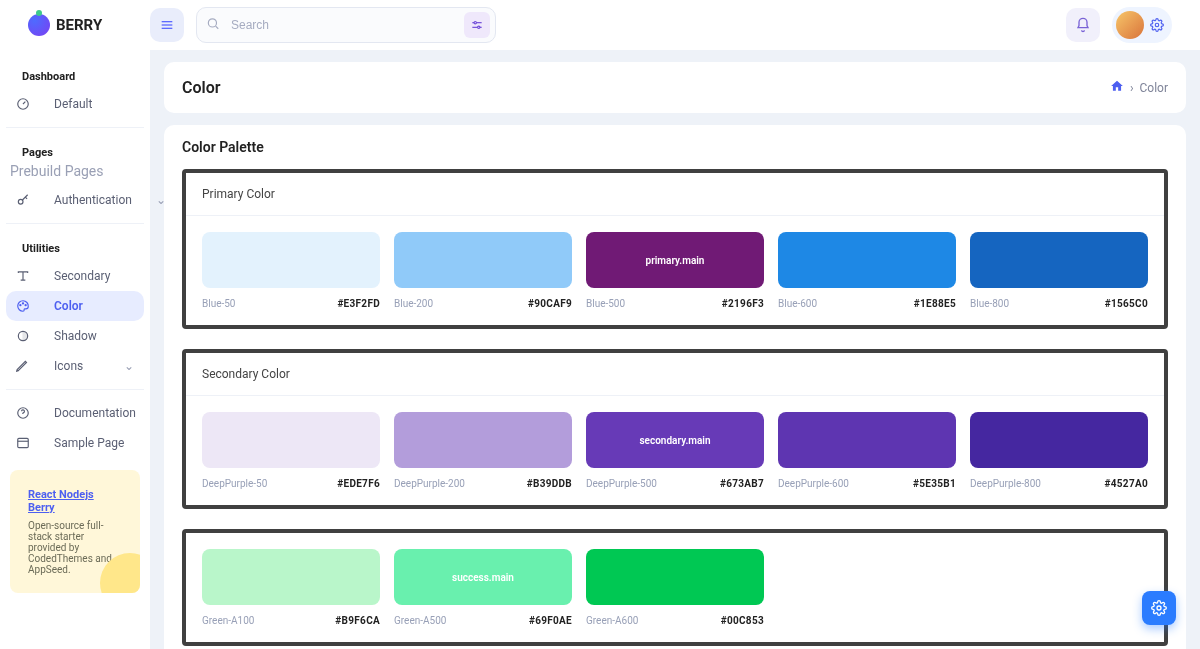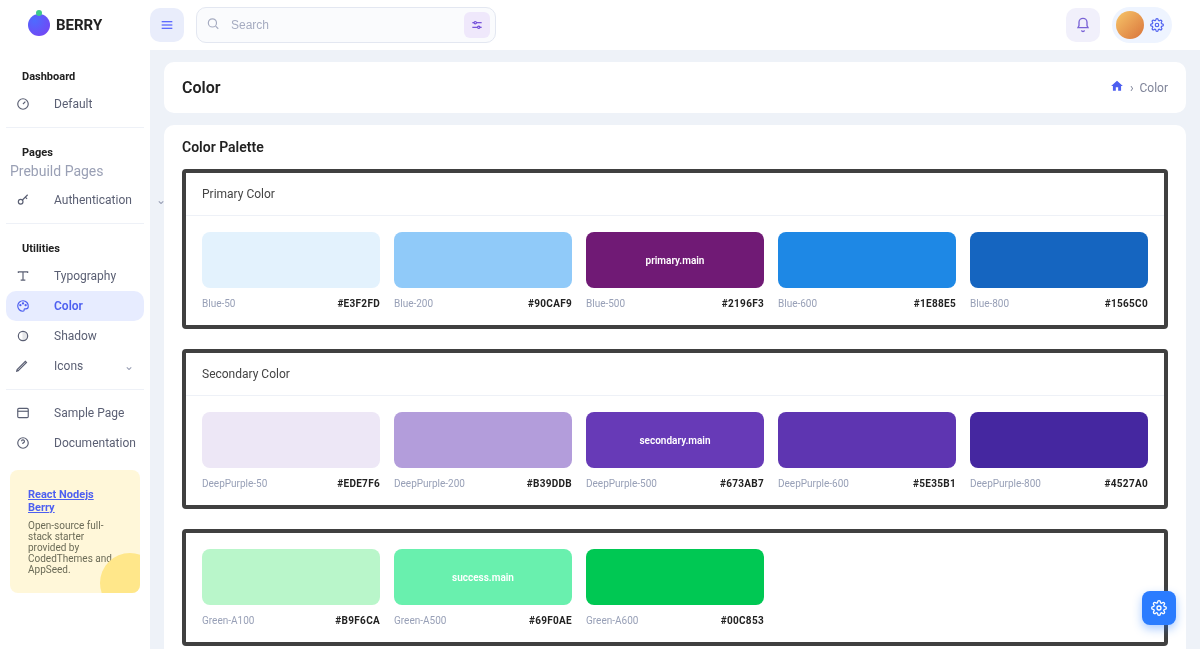--- a/index.html
+++ b/index.html
@@ -126,21 +126,21 @@
       <span>Authentication</span>
       <span class="nav-chevron">⌄</span>
     </div>
     <div class="divider"></div>
 
     <div class="sec-title">Utilities</div>
     <div class="nav-item">
       <svg viewBox="0 0 24 24" fill="none" stroke="currentColor" stroke-width="2">
           <path d="M4 7V5h16v2M12 5v14M8 19h8"></path>
         </svg>
-      <span>Typography</span>
+      <span>Secondary</span>
     </div>
     <div class="nav-item active">
       <svg viewBox="0 0 24 24" fill="none" stroke="currentColor" stroke-width="2">
           <path d="M12 3a9 9 0 1 0 0 18c1.5 0 2-1 2-2s-.5-2 1-2h2a4 4 0 0 0 4-4 9 9 0 0 0-9-10z"></path>
           <circle cx="7.5" cy="10.5" r="1"></circle>
           <circle cx="12" cy="7.5" r="1"></circle>
           <circle cx="16.5" cy="10.5" r="1"></circle>
         </svg>
       <span>Color</span>
     </div>
@@ -155,31 +155,31 @@
       <svg viewBox="0 0 24 24" fill="none" stroke="currentColor" stroke-width="2">
           <path d="M4 20 18 6l-2-2L2 18l-1 3 3-1z"></path>
         </svg>
       <span>Icons</span>
       <span class="nav-chevron">⌄</span>
     </div>
     <div class="divider"></div>
 
     <div class="nav-item">
       <svg viewBox="0 0 24 24" fill="none" stroke="currentColor" stroke-width="2">
+          <circle cx="12" cy="12" r="9"></circle>
+          <path d="M9.5 9a2.5 2.5 0 1 1 3.5 2.3c-.9.4-1.5 1-1.5 2.2M12 17h.01"></path>
+        </svg>
+      <span>Documentation</span>
+    </div>
+    <div class="nav-item">
+      <svg viewBox="0 0 24 24" fill="none" stroke="currentColor" stroke-width="2">
           <rect x="3" y="4" width="18" height="16" rx="2"></rect>
           <line x1="3" y1="9" x2="21" y2="9"></line>
         </svg>
       <span>Sample Page</span>
-    </div>
-    <div class="nav-item">
-      <svg viewBox="0 0 24 24" fill="none" stroke="currentColor" stroke-width="2">
-          <circle cx="12" cy="12" r="9"></circle>
-          <path d="M9.5 9a2.5 2.5 0 1 1 3.5 2.3c-.9.4-1.5 1-1.5 2.2M12 17h.01"></path>
-        </svg>
-      <span>Documentation</span>
     </div>
 
     <div class="promo">
       <a href="#">React Nodejs Berry</a>
       <span>Open-source full-stack starter provided by CodedThemes and AppSeed.</span>
     </div>
   </aside>
 
   <main class="content">
     <div class="page-header">

